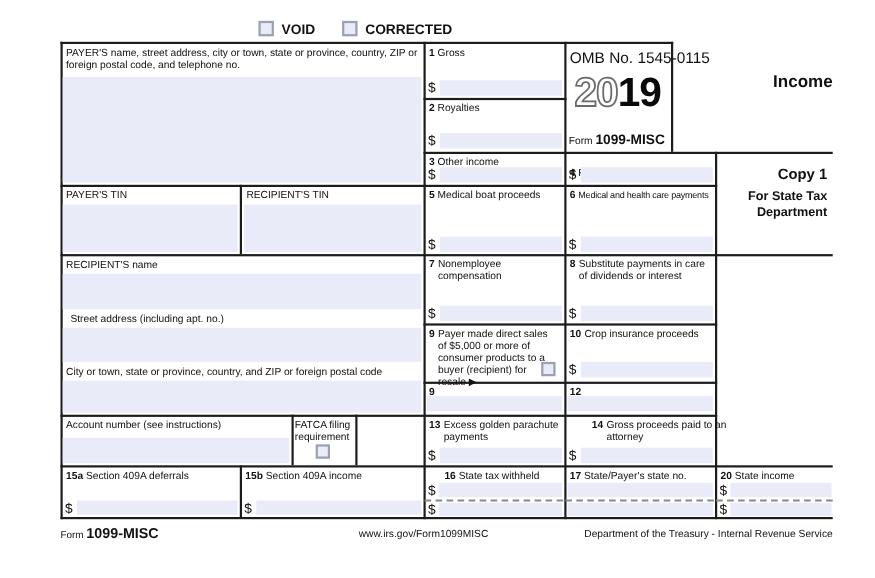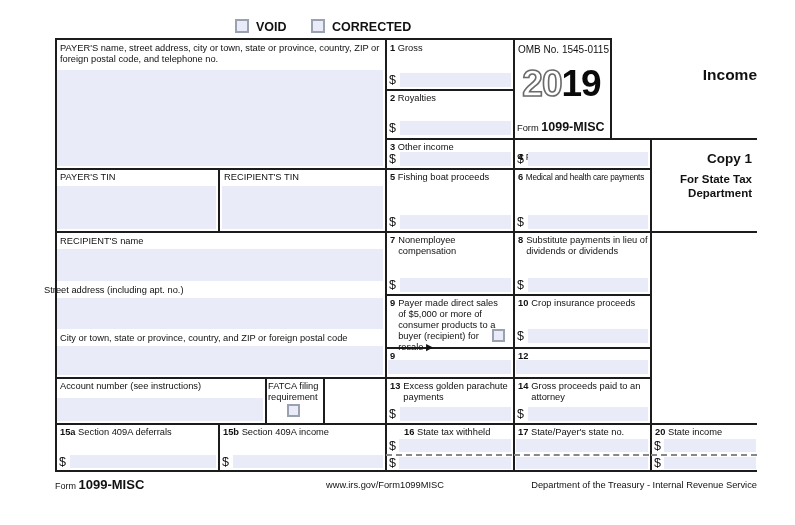--- a/index.html
+++ b/index.html
@@ -12,21 +12,21 @@
   .vline { position:absolute; width:2px; background:#1c1c1c; }
   .dashed { position:absolute; height:0; border-top:2px dashed #888; }
   .field { position:absolute; background:#e9ecf8; }
   .checkbox { position:absolute; background:#e9ecf8; border:2px solid #9aa1b0; }
   .lbl { position:absolute; font-size:9.3px; line-height:1.18; color:#111; }
   .lbl .num { font-weight:bold; }
   .flexlbl { display:flex; gap:3px; }
   .dollar { position:absolute; font-size:12.5px; color:#111; }
   .chk-lbl { position:absolute; font-size:12.5px; font-weight:600; color:#111; }
   .small-cond { font-size:8.2px; letter-spacing:-0.2px; }
-  .omb { position:absolute; font-size:10px; }
+  .omb { position:absolute; font-size:14px; }
   .year { position:absolute; left:513px; top:63px; width:97px; text-align:center;
           font-size:37px; font-weight:bold; letter-spacing:-1px; }
   .year-outline { color:#ffffff; -webkit-text-stroke:1.6px #6b6b6b;
                   text-shadow:0 0 1px #6b6b6b;margin-top:24px; }
   .year-bold { color:#0a0a0a; }
   .formname { position:absolute; left:517px; top:120px; font-size:9.3px; }
   .formname b { font-size:12.5px; }
   .title { position:absolute; left:590px; top:64px; width:167px; text-align:right;
            font-size:15.5px; font-weight:bold; line-height:1.45; }
   .copy1 { position:absolute; left:650px; top:151px; width:102px; text-align:right;
@@ -76,21 +76,21 @@
 
   <div class="lbl" style="left:60px;top:172px;width:150px">PAYER'S TIN</div>
   <div class="field" style="left:57px;top:186px;width:159px;height:43px"></div>
 
   <div class="lbl" style="left:224px;top:172px;width:155px">RECIPIENT'S TIN</div>
   <div class="field" style="left:222px;top:186px;width:161px;height:43px"></div>
 
   <div class="lbl" style="left:60px;top:236px;width:300px">RECIPIENT'S name</div>
   <div class="field" style="left:57px;top:249px;width:326px;height:32px"></div>
 
-  <div class="lbl" style="left:44px;top:285px;width:300px">Street address (including apt. no.)</div>
+  <div class="lbl" style="left:64px;top:285px;width:300px">Street address (including apt. no.)</div>
   <div class="field" style="left:57px;top:298px;width:326px;height:31px"></div>
 
   <div class="lbl" style="left:60px;top:333px;width:320px">City or town, state or province, country, and ZIP or foreign postal code</div>
   <div class="field" style="left:57px;top:346px;width:326px;height:29px"></div>
 
   <div class="lbl" style="left:60px;top:381px;width:200px">Account number (see instructions)</div>
   <div class="field" style="left:57px;top:398px;width:206px;height:23px"></div>
 
   <div class="lbl" style="left:268px;top:381px;width:72px">FATCA filing requirement</div>
   <span class="checkbox" style="left:287px;top:404px;width:13px;height:13px"></span>
@@ -111,21 +111,21 @@
 
   <div class="lbl" style="left:390px;top:142px;width:118px">
     <span class="num">3</span>
     <span>Other income</span>
   </div>
   <span class="dollar" style="left:389px;top:152px">$</span>
   <div class="field" style="left:400px;top:152px;width:111px;height:14px"></div>
 
   <div class="lbl" style="left:390px;top:172px;width:118px">
     <span class="num">5</span>
-    <span>Fishing boat proceeds</span>
+    <span>Medical boat proceeds</span>
   </div>
   <span class="dollar" style="left:389px;top:215px">$</span>
   <div class="field" style="left:400px;top:215px;width:111px;height:14px"></div>
 
   <div class="lbl flexlbl" style="left:390px;top:235px;width:120px">
     <span class="num">7</span>
     <span>Nonemployee compensation</span>
   </div>
   <span class="dollar" style="left:389px;top:278px">$</span>
   <div class="field" style="left:400px;top:278px;width:111px;height:14px"></div>
@@ -159,39 +159,39 @@
 
   <div class="lbl" style="left:518px;top:172px;width:132px">
     <span class="num">6</span>
     <span class="small-cond">Medical and health care payments</span>
   </div>
   <span class="dollar" style="left:517px;top:215px">$</span>
   <div class="field" style="left:528px;top:215px;width:120px;height:14px"></div>
 
   <div class="lbl flexlbl" style="left:518px;top:235px;width:132px">
     <span class="num">8</span>
-    <span>Substitute payments in lieu of dividends or dividends</span>
+    <span>Substitute payments in care of dividends or interest</span>
   </div>
   <span class="dollar" style="left:517px;top:278px">$</span>
   <div class="field" style="left:528px;top:278px;width:120px;height:14px"></div>
 
   <div class="lbl flexlbl" style="left:518px;top:298px;width:130px">
     <span class="num">10</span>
     <span>Crop insurance proceeds</span>
   </div>
   <span class="dollar" style="left:517px;top:329px">$</span>
   <div class="field" style="left:528px;top:329px;width:120px;height:14px"></div>
 
   <div class="lbl" style="left:518px;top:351px;width:120px">
     <span class="num">12</span>
     <span></span>
   </div>
   <div class="field" style="left:516px;top:360px;width:132px;height:14px"></div>
 
-  <div class="lbl flexlbl" style="left:518px;top:381px;width:126px">
+  <div class="lbl flexlbl" style="left:538px;top:381px;width:126px">
     <span class="num">14</span>
     <span>Gross proceeds paid to an attorney</span>
   </div>
   <span class="dollar" style="left:517px;top:407px">$</span>
   <div class="field" style="left:528px;top:407px;width:120px;height:14px"></div>
 
   <div class="lbl" style="left:60px;top:427px;width:150px">
     <span class="num">15a</span>
     <span>Section 409A deferrals</span>
   </div>

